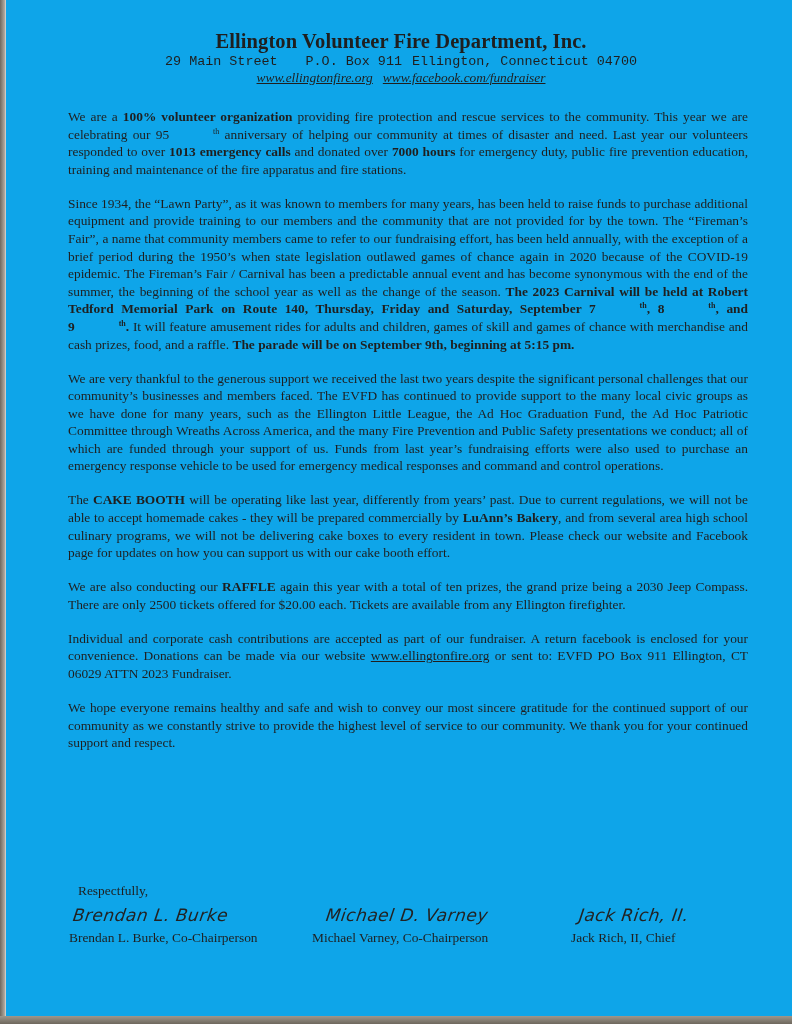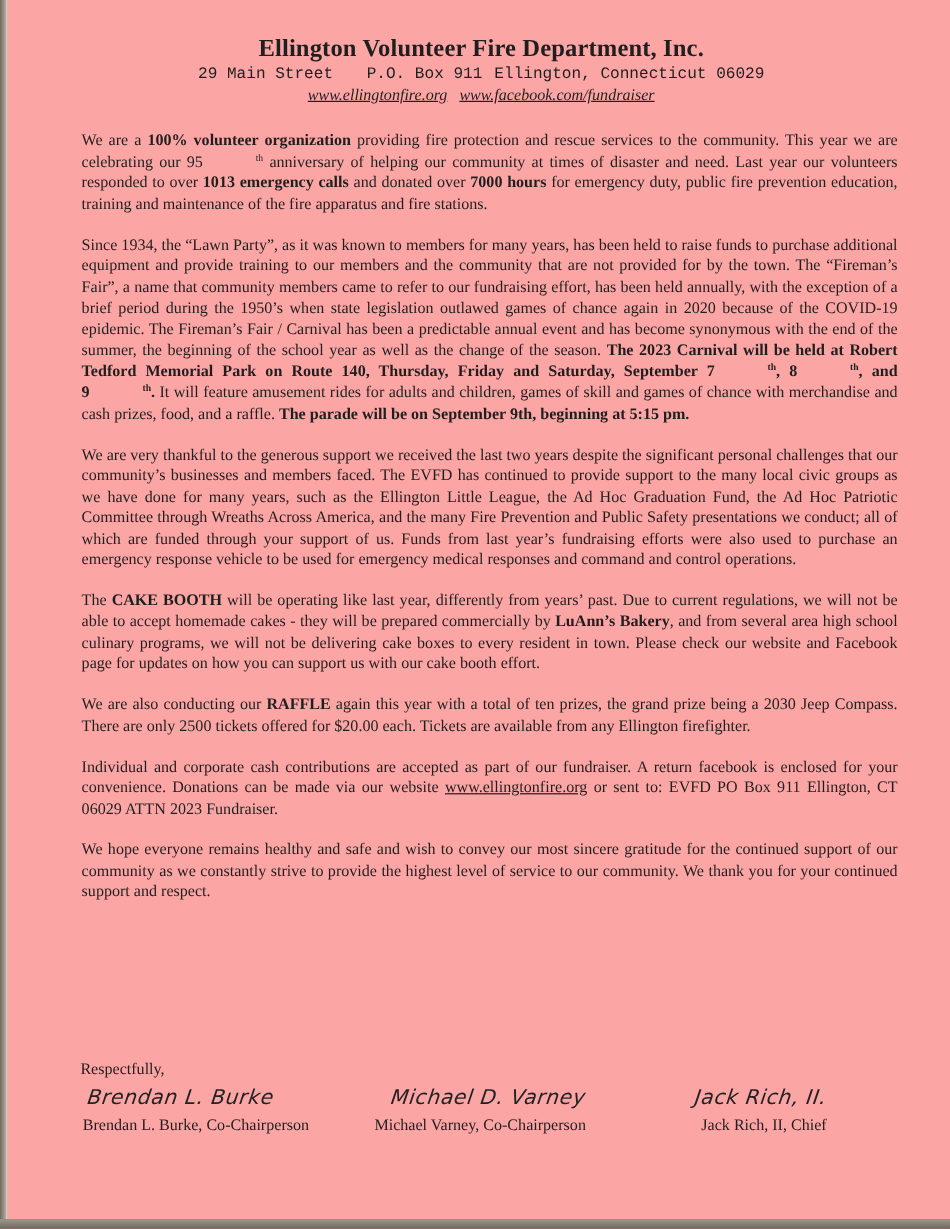--- a/index.html
+++ b/index.html
@@ -5,21 +5,21 @@
   html, body { margin: 0; padding: 0; }
   body {
     width: 792px; height: 1024px; overflow: hidden;
     background: #7a7266;
     position: relative;
     font-family: "Liberation Serif", "DejaVu Serif", serif;
     color: #1f1f1f;
   }
   .page {
     position: absolute; left: 5px; top: 0; width: 788px; height: 1016px;
-    background: #fca5a5;
+    background: #0ea5e9;
     box-shadow: inset 1px 0 0 #cfcac2;
   }
   .bottom-strip {
     position: absolute; left: 0; top: 1016px; width: 792px; height: 8px;
     background: linear-gradient(#9d978c, #6e675d);
   }
   .left-edge {
     position: absolute; left: 0; top: 0; width: 5px; height: 1016px;
     background: linear-gradient(90deg, #6f685e, #b3ada3);
   }
@@ -37,44 +37,44 @@
     position: absolute; left: 63px; top: 108px; width: 680px;
     font-size: 13.4px; line-height: 17.6px;
   }
   .body-text p { margin: 0 0 16.4px 0; text-align: justify; }
   .salutation { margin-bottom: 12px !important; }
   sup { font-size: 8px; line-height: 0; vertical-align: 5px; padding-left: 44px; }
   b { font-weight: bold; }
   .p-contrib { text-align: justify; text-align-last: left; }
   .p-contrib a { color: #1f1f1f; text-decoration: underline; }
 
-  .closing { position: absolute; left: 62px; top: 883px; font-size: 13.4px; }
+  .closing { position: absolute; left: 73px; top: 883px; font-size: 13.4px; }
   .sigs { position: absolute; top: 902px; left: 0; width: 792px; height: 50px; }
   .sig { position: absolute; text-align: left; }
   .sig .script {
     font-family: "DejaVu Sans", sans-serif; font-style: italic; font-size: 17px;
     letter-spacing: 0.5px; transform: skewX(-8deg); display: block; height: 26px; line-height: 26px;
     font-weight: normal; color: #222;
   }
-  .sig .printed { font-size: 13.4px; display: block; margin-top: 2px; text-align: right; }
+  .sig .printed { font-size: 13.4px; display: block; margin-top: 2px; }
   .sig1 { left: 64px; }
   .sig1 .script { padding-left: 4px; }
   .sig2 { left: 307px; }
   .sig2 .script { padding-left: 14px; }
   .sig3 { left: 566px; }
   .sig3 .script { padding-left: 8px; }
 </style>
 </head>
 <body>
 
 <div class="page">
   <div class="header">
     <div class="org-name">Ellington Volunteer Fire Department, Inc.</div>
     <div class="address">
-      <span>29 Main Street</span><span class="gap1"></span><span>P.O. Box 911</span><span class="gap2"></span><span>Ellington, Connecticut 06029</span>
+      <span>29 Main Street</span><span class="gap1"></span><span>P.O. Box 911</span><span class="gap2"></span><span>Ellington, Connecticut 04700</span>
     </div>
     <div class="links">
       <a>www.ellingtonfire.org</a><span class="gap"></span><a>www.facebook.com/fundraiser</a>
     </div>
   </div>
 
   <div class="body-text">
 
     <p><span>We are a </span><b>100% volunteer organization</b><span> providing fire protection and rescue services to the community. This year we are celebrating our 95</span><sup>th</sup><span> anniversary of helping our community at times of disaster and need. Last year our volunteers responded to over </span><b>1013 emergency calls</b><span> and donated over </span><b>7000 hours</b><span> for emergency duty, public fire prevention education, training and maintenance of the fire apparatus and fire stations.</span></p>
 

